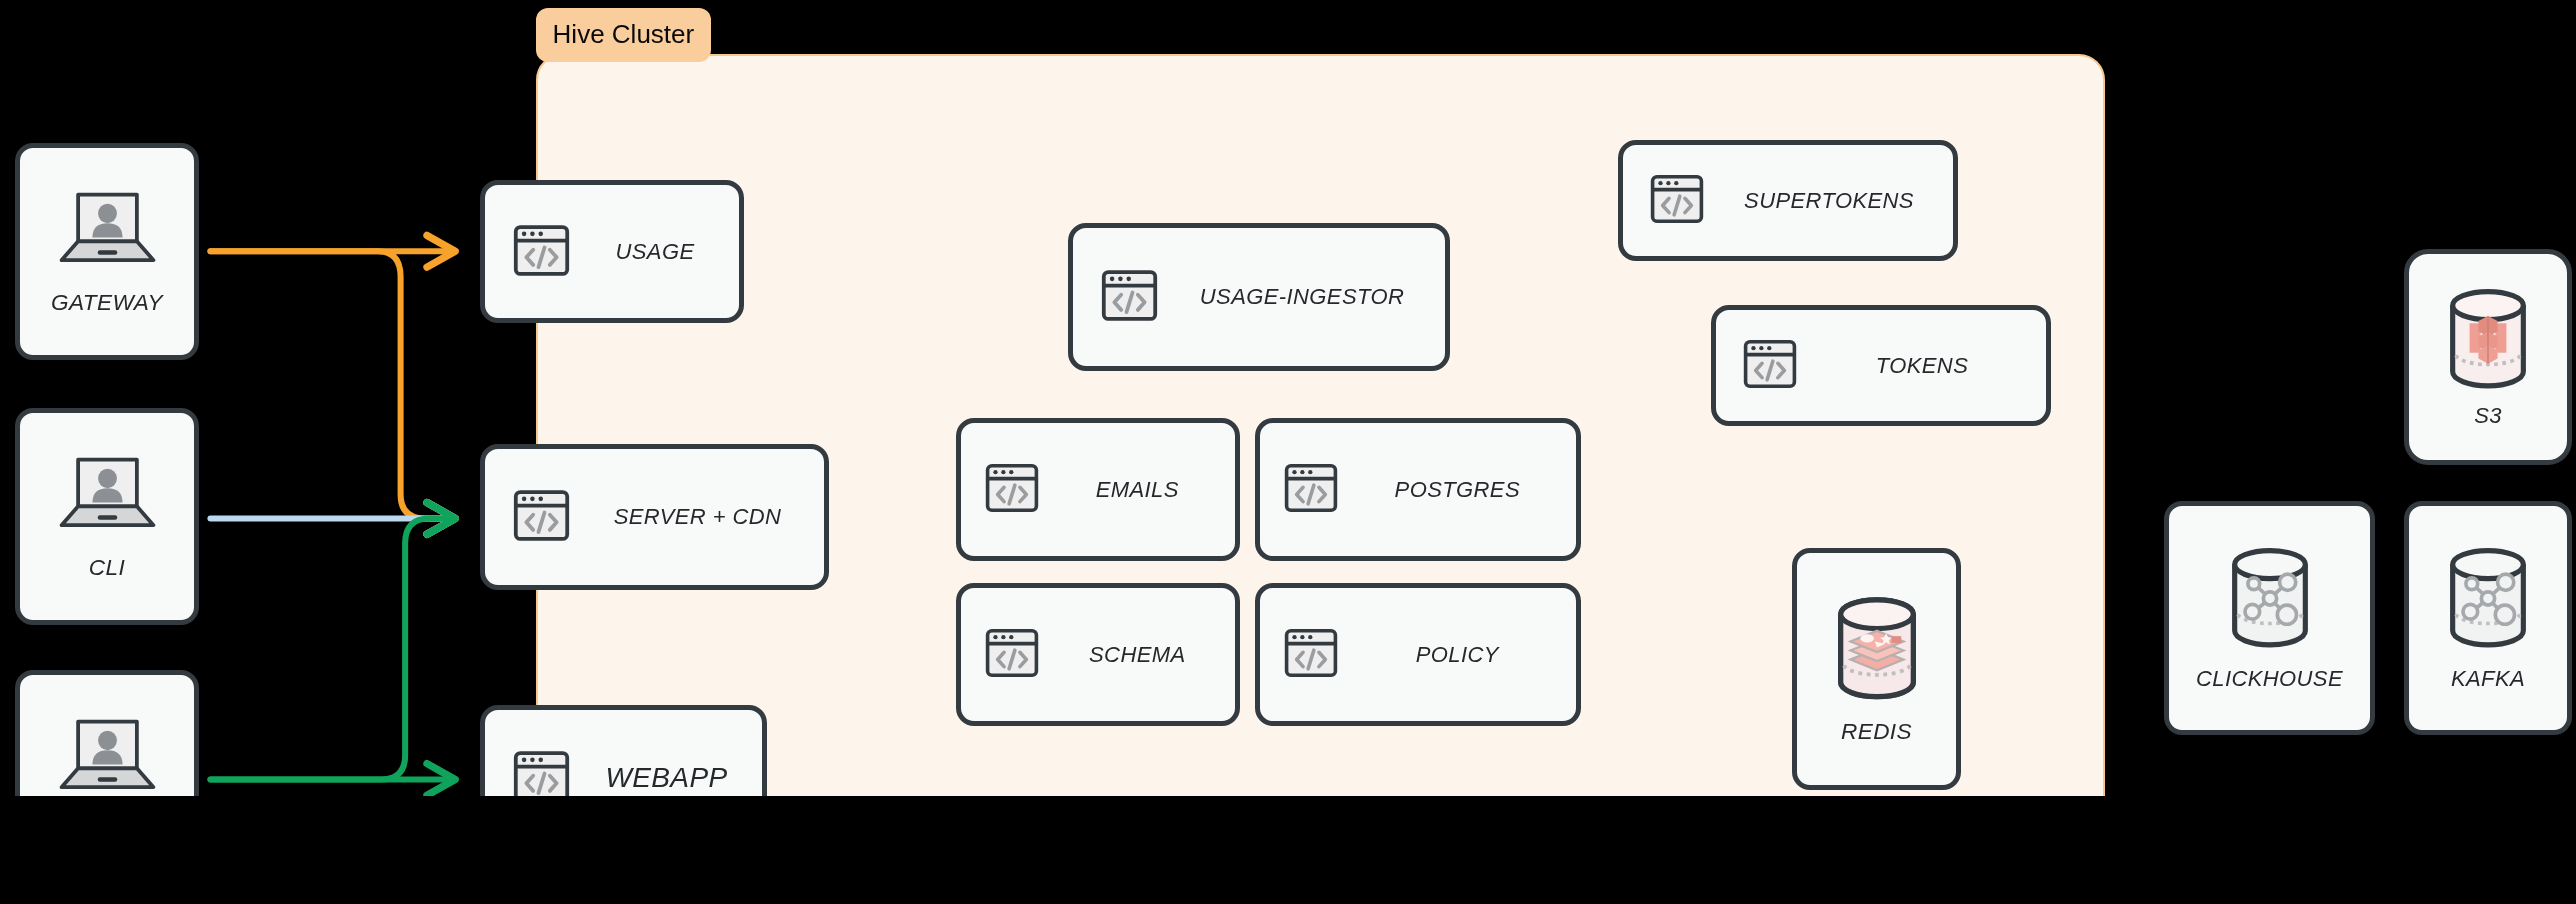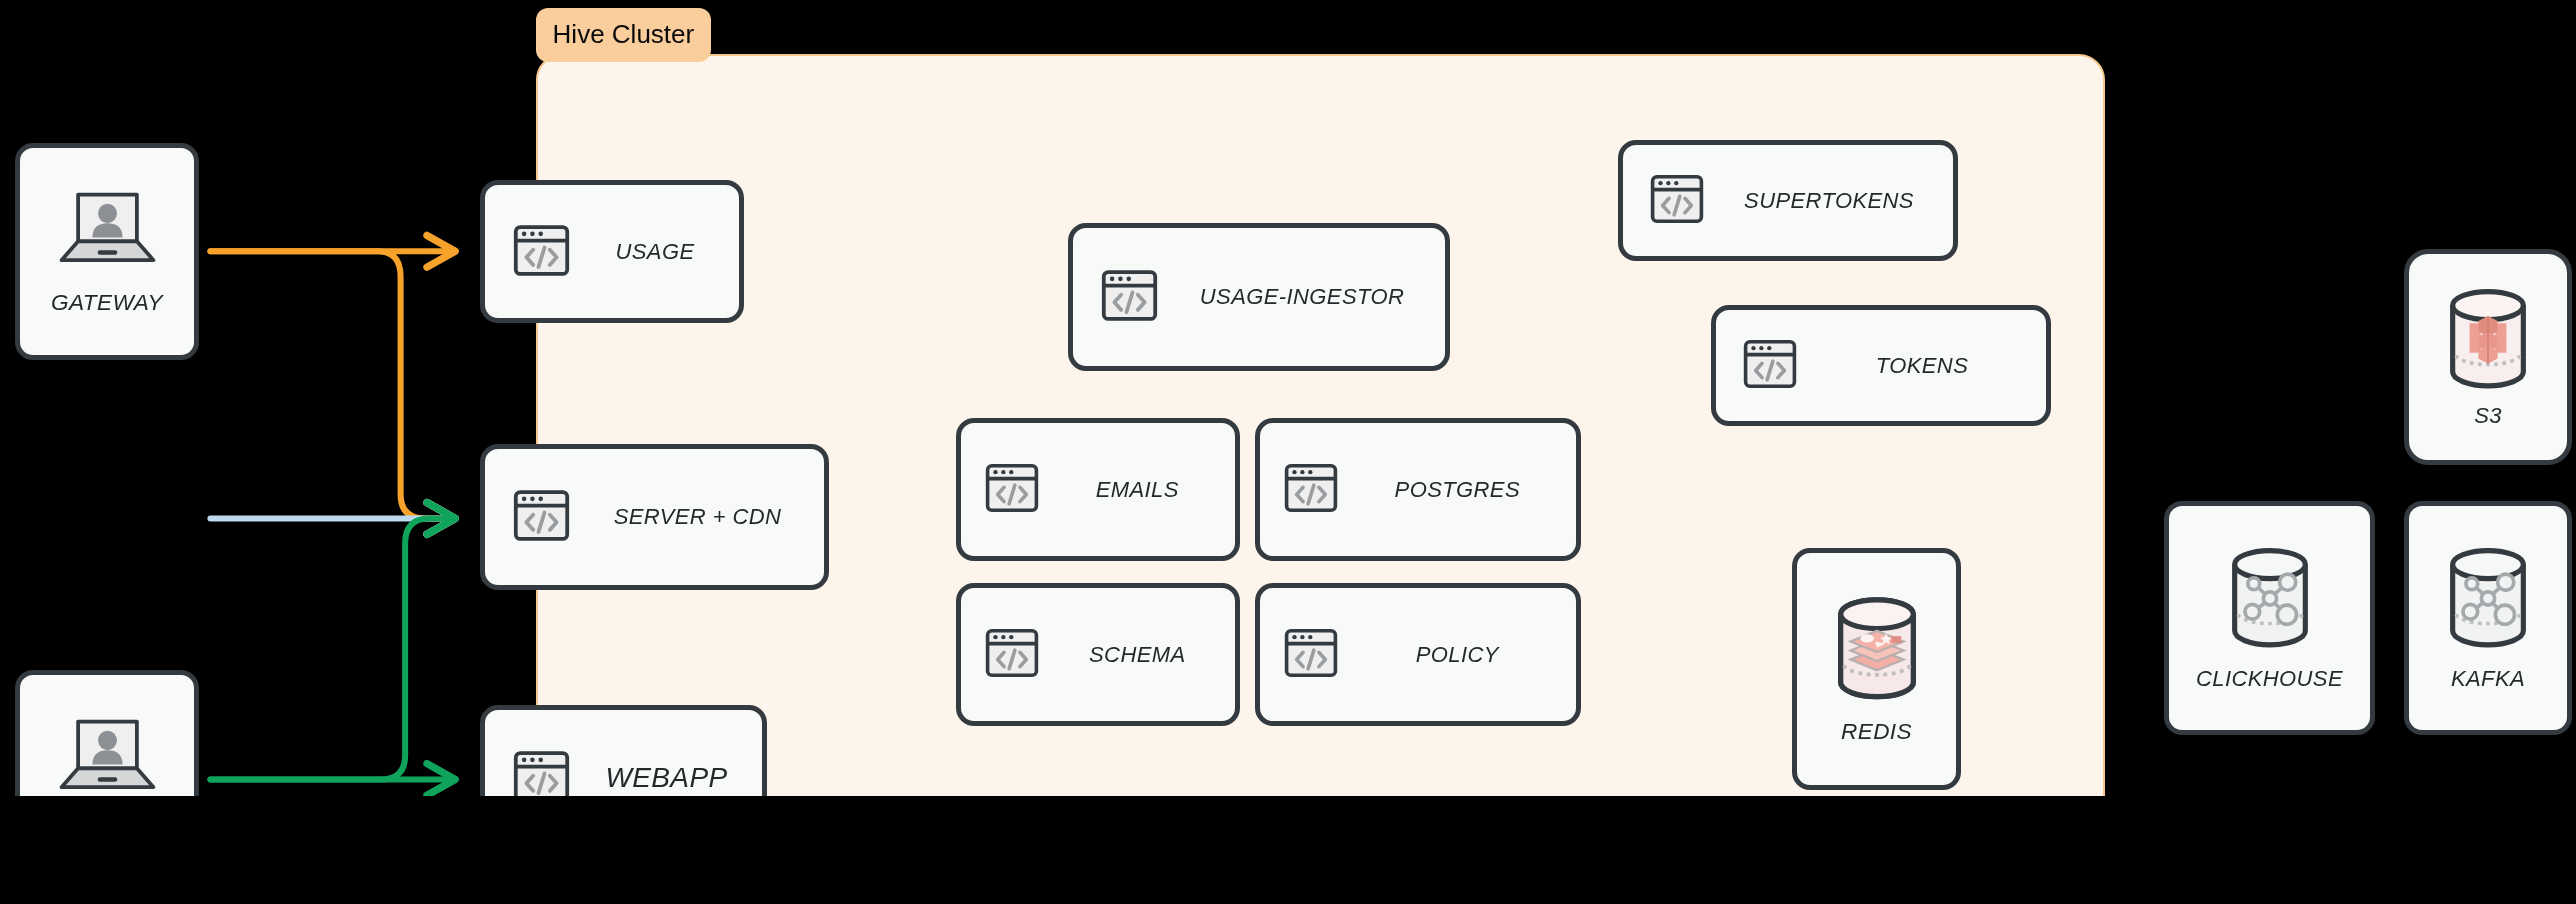--- a/index.html
+++ b/index.html
@@ -127,20 +127,33 @@
         <ellipse cx="75" cy="35" rx="12.5" ry="13" fill="#8C9095"></ellipse>
         <path d="M55 67 q0 -19 20 -19 q20 0 20 19 z" fill="#8C9095"></path>
         <line x1="36" y1="72" x2="114" y2="72" stroke="#333A40" stroke-width="3" stroke-dasharray="4 4"></line>
         <path d="M36 72 L114 72 L136 97 L14 97 Z" fill="#D4D6D8" stroke="#333A40" stroke-width="5" stroke-linejoin="round"></path>
         <rect x="62" y="84" width="26" height="6" rx="3" fill="#333A40"></rect>
       </svg>
     </span>
     <span class="lbl" style="font-size:22.6px; margin-top:16.6px;">GATEWAY</span>
   </div>
 
+  <div class="node v" style="left:15px; top:408px; width:184px; height:217px;">
+    <span class="ico">
+      <svg width="113" height="83" viewBox="0 0 150 110">
+        <rect x="36" y="10" width="78" height="62" fill="#EFEFEF" stroke="#333A40" stroke-width="5" stroke-linejoin="round"></rect>
+        <ellipse cx="75" cy="35" rx="12.5" ry="13" fill="#8C9095"></ellipse>
+        <path d="M55 67 q0 -19 20 -19 q20 0 20 19 z" fill="#8C9095"></path>
+        <line x1="36" y1="72" x2="114" y2="72" stroke="#333A40" stroke-width="3" stroke-dasharray="4 4"></line>
+        <path d="M36 72 L114 72 L136 97 L14 97 Z" fill="#D4D6D8" stroke="#333A40" stroke-width="5" stroke-linejoin="round"></path>
+        <rect x="62" y="84" width="26" height="6" rx="3" fill="#333A40"></rect>
+      </svg>
+    </span>
+    <span class="lbl" style="font-size:22.6px; margin-top:16.6px;">CLI</span>
+  </div>
 
   <div class="node v" style="left:15px; top:670px; width:184px; height:217px;">
     <span class="ico">
       <svg width="113" height="83" viewBox="0 0 150 110">
         <rect x="36" y="10" width="78" height="62" fill="#EFEFEF" stroke="#333A40" stroke-width="5" stroke-linejoin="round"></rect>
         <ellipse cx="75" cy="35" rx="12.5" ry="13" fill="#8C9095"></ellipse>
         <path d="M55 67 q0 -19 20 -19 q20 0 20 19 z" fill="#8C9095"></path>
         <line x1="36" y1="72" x2="114" y2="72" stroke="#333A40" stroke-width="3" stroke-dasharray="4 4"></line>
         <path d="M36 72 L114 72 L136 97 L14 97 Z" fill="#D4D6D8" stroke="#333A40" stroke-width="5" stroke-linejoin="round"></path>
         <rect x="62" y="84" width="26" height="6" rx="3" fill="#333A40"></rect>

